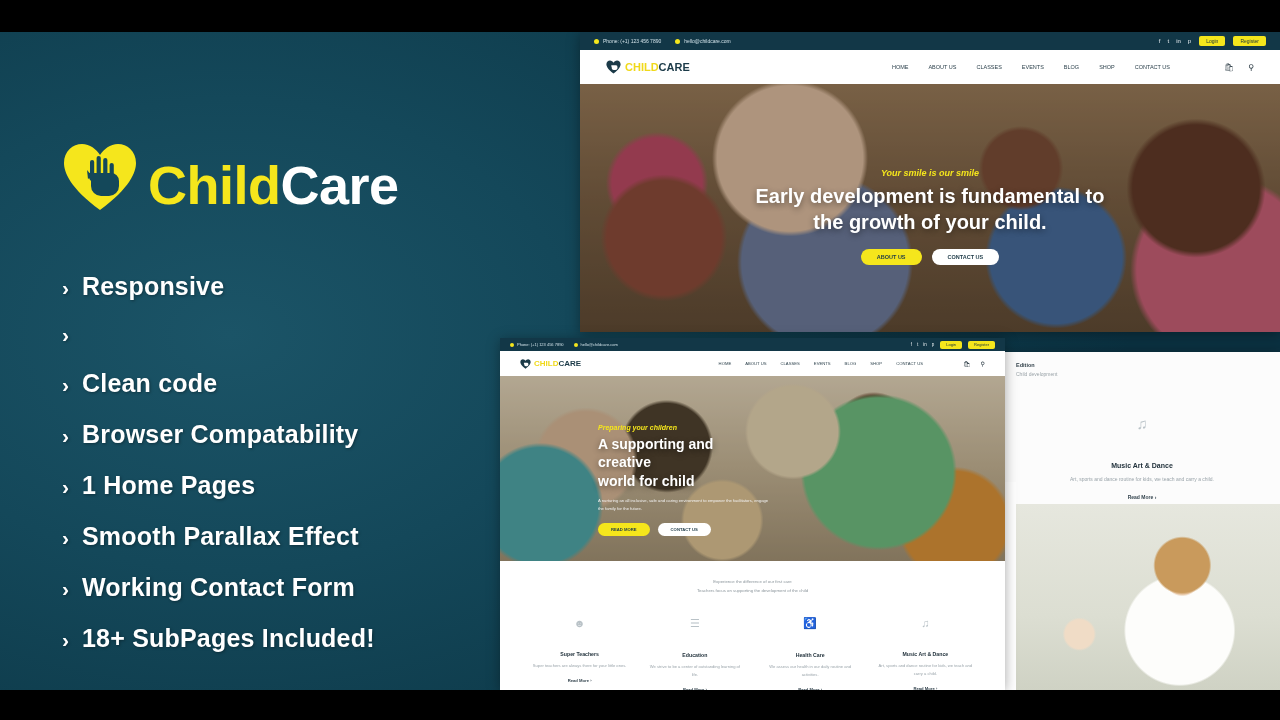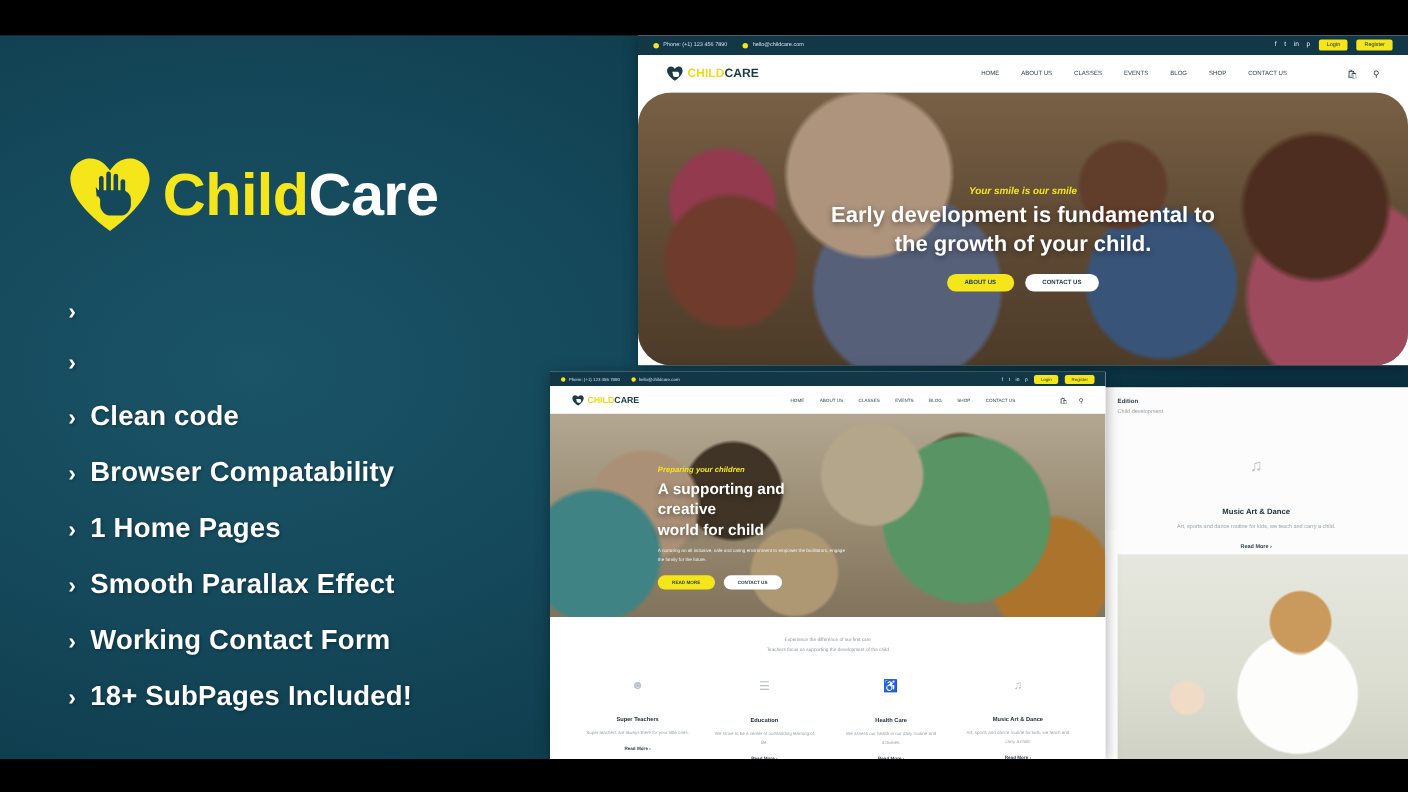--- a/index.html
+++ b/index.html
@@ -19,21 +19,21 @@
   
   #backdrop {
     position: absolute; left: 0; top: 32px; width: 1280px; height: 658px;
     background:
       radial-gradient(ellipse 900px 620px at 18% 46%, #1b5467 0%, #14485a 38%, #0e3b4b 72%, #0b3141 100%);
   }
 
   
   #promo { position: absolute; left: 0; top: 32px; width: 500px; height: 658px; z-index: 10; }
 
-  .logo-row { position: absolute; left: 62px; top: 110px; display: flex; align-items: center; }
+  .logo-row { position: absolute; left: 62px; top: 110px; display: flex; align-items: flex-end; }
   .logo-heart { width: 76px; height: 70px; position: relative; margin-right: 10px; }
   .logo-heart svg { display: block; width: 76px; height: 70px; }
   .logo-word { font-size: 54px; font-weight: bold; letter-spacing: -0.5px; line-height: 1; }
   .logo-word .w1 { color: #f5e61c; }
   .logo-word .w2 { color: #ffffff; }
 
   #features { position: absolute; left: 62px; top: 240px; width: 430px; }
   .feat {
     display: flex; align-items: baseline;
     color: #ffffff; font-size: 25px; font-weight: bold;
@@ -95,21 +95,21 @@
   #shotA .tb-dot { width: 5px; height: 5px; margin-right: 4px; }
   #shotA .soc { font-size: 6px; margin-left: 7px; }
   #shotA .btn-mini { font-size: 5px; padding: 2px 7px; margin-left: 8px; }
   #shotA .navbar { height: 34px; padding: 0 26px; }
   #shotA .nav-logo .nl-heart svg { width: 15px; height: 14px; }
   #shotA .nav-logo .nl-t1, #shotA .nav-logo .nl-t2 { font-size: 11px; }
   #shotA .nav-logo .nl-heart { margin-right: 4px; }
   #shotA .nav-menu .ni { font-size: 5.5px; margin-left: 20px; }
   #shotA .nav-tools { margin-left: 40px; }
   #shotA .nav-tools span { margin-left: 14px; font-size: 8px; color: #22323c; }
-  #shotA .hero { height: 248px; border-radius: 30px; }
+  #shotA .hero { height: 248px; }
   #shotA .hero-body { padding-top: 84px; text-align: center; }
   #shotA .hero-tag { font-size: 9px; margin-bottom: 5px; }
   #shotA .hero-h { font-size: 20px; line-height: 1.3; }
   #shotA .hero-btns { justify-content: center; margin-top: 14px; }
   #shotA .pill { font-size: 5.5px; padding: 5px 16px; margin: 0 5px; }
 
   
   #shotC { left: 1004px; top: 352px; width: 276px; height: 338px; z-index: 18; background:#fcfcfc; }
   #shotC .c-head { padding: 10px 12px 4px; }
   #shotC .c-h1 { font-size: 5.5px; color:#33424b; font-weight:bold; margin-bottom:3px; }
@@ -210,20 +210,21 @@
             <path d="M27 31 h22 a8 8 0 0 1 8 8 v5 a10 10 0 0 1 -10 10 h-8 a10 10 0 0 1 -10 -10 v-5 a8 8 0 0 1 -2 -8 z"></path>
           </g>
         </svg>
       </div>
       <div class="logo-word"><span class="w1">Child</span><span class="w2">Care</span></div>
     </div>
 
     <div id="features">
       <div class="feat">
           <span class="chev">›</span>
+          <span class="txt">Responsive</span>
         </div>
       <div class="feat">
           <span class="chev">›</span>
         </div>
       <div class="feat">
           <span class="chev">›</span>
           <span class="txt">Clean code</span>
         </div>
       <div class="feat">
           <span class="chev">›</span>

